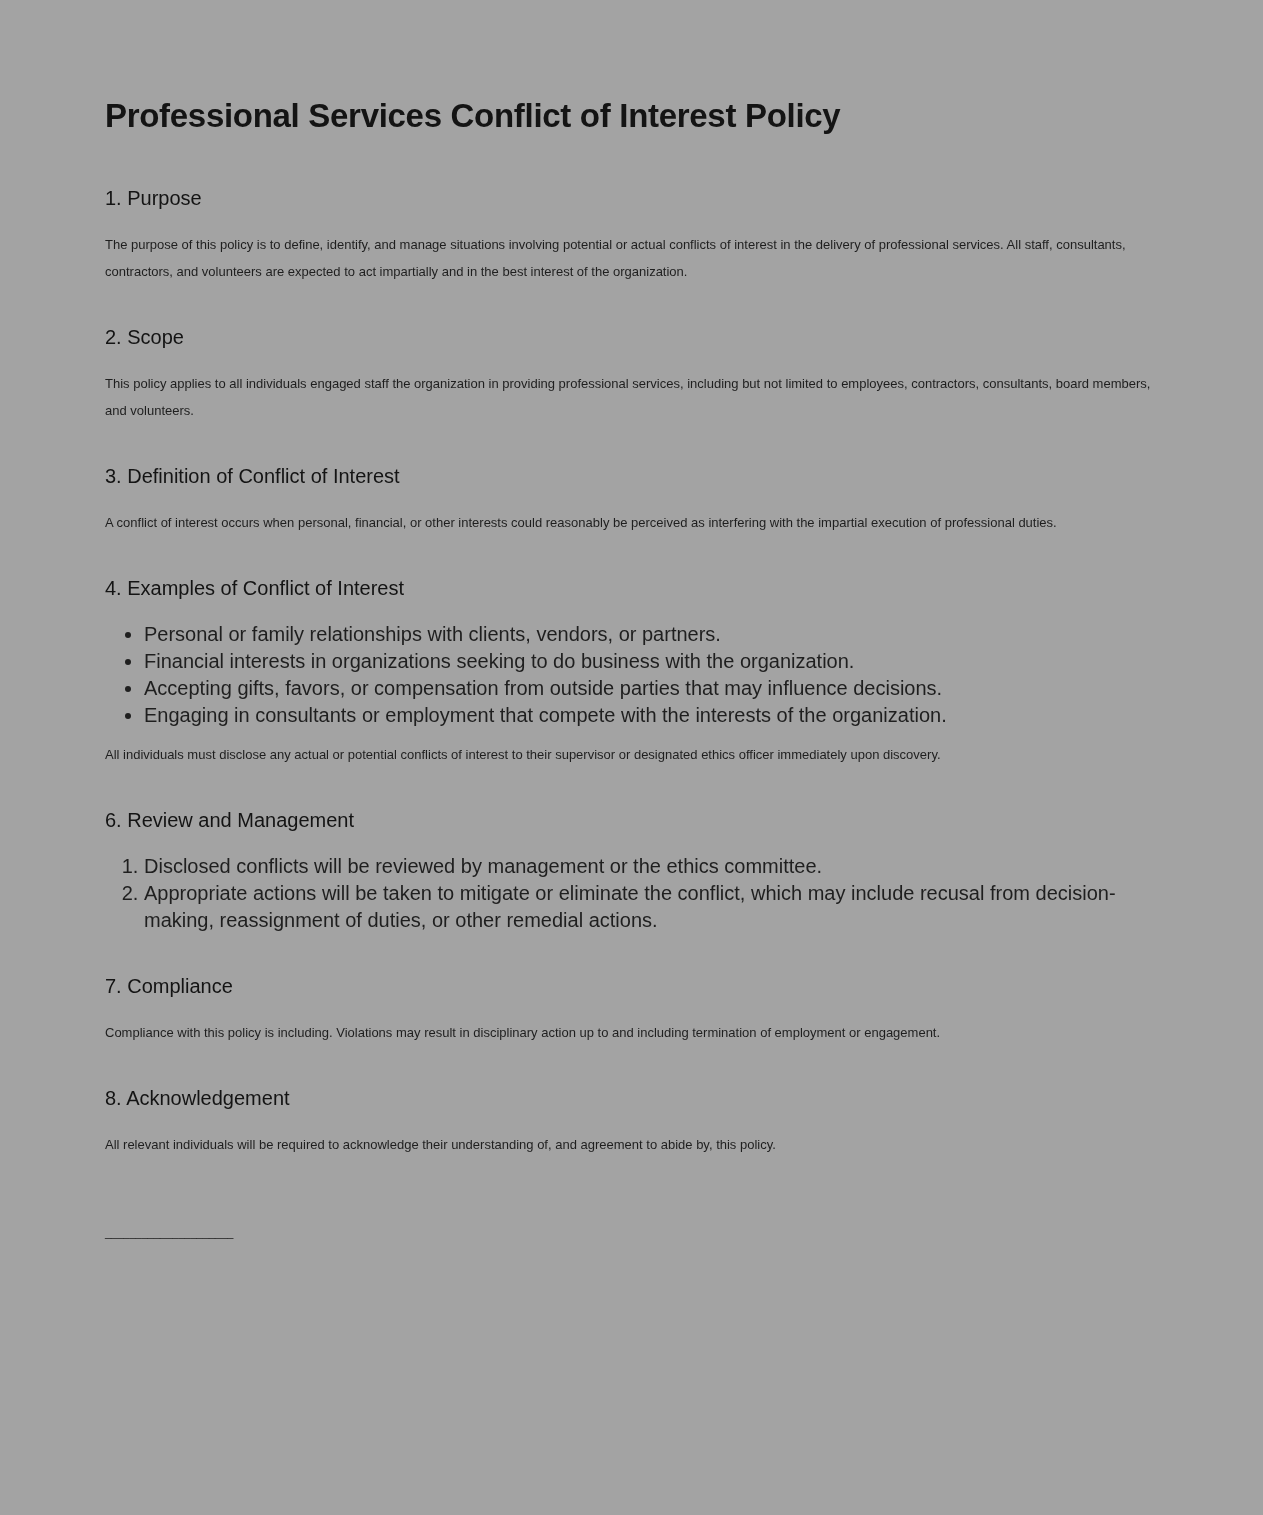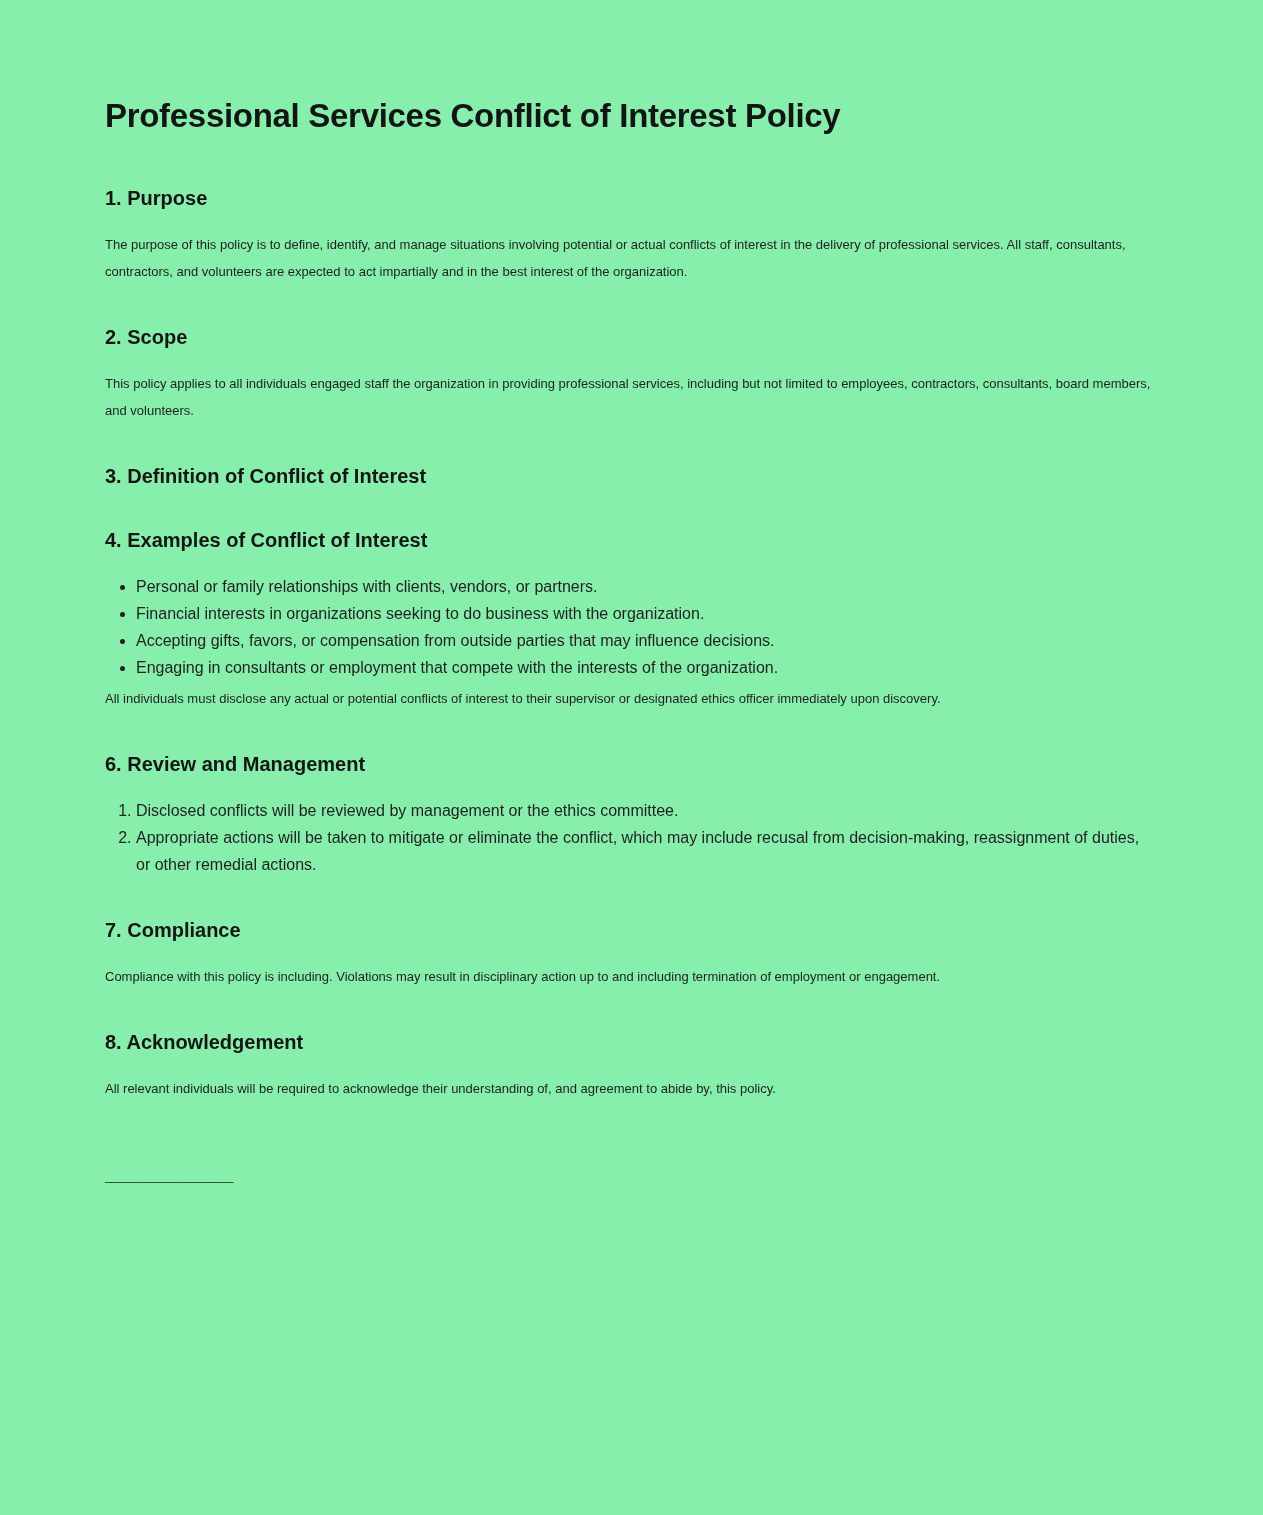--- a/index.html
+++ b/index.html
@@ -7,48 +7,48 @@
     padding: 0;
     background: #ffffff;
     color: #1f1f1f;
     font-family: "Liberation Sans", "DejaVu Sans", sans-serif;
   }
   .page {
     position: relative;
     width: 1263px;
     min-height: 1515px;
     box-sizing: border-box;
-    background: #86efac;
+    background: #a3a3a3;
     padding: 95px 106px 60px 105px;
   }
   h1.doc-title {
     font-size: 33px;
     line-height: 1.25;
     font-weight: 700;
     letter-spacing: -0.3px;
     margin: 0 0 50px 0;
     color: #141414;
   }
   h3.sec-heading {
     font-size: 20px;
     line-height: 1.2;
-    font-weight: 700;
+    font-weight: 400;
     margin: 40px 0 21px 0;
     color: #141414;
   }
   p.sec-body {
     font-size: 13px;
     line-height: 27px;
     margin: 0;
     max-width: 1052px;
   }
   ul.sec-bullets, ol.sec-numbered {
-    margin: 4px;
+    margin: 12px;
     padding: 0 0 0 27px;
-    font-size: 16px;
+    font-size: 20px;
     line-height: 27px;
     max-width: 1052px;
   }
   ul.sec-bullets li, ol.sec-numbered li {
     margin: 0;
     padding: 0;
   }
   ul.sec-bullets { list-style-type: disc; }
   ol.sec-numbered { list-style-type: decimal; }
   .signature-line {
@@ -74,20 +74,21 @@
   </section>
 
   <section class="doc-section">
     <h3 class="sec-heading">2. Scope</h3>
     <p class="sec-body">This policy applies to all individuals engaged staff the organization in providing professional services, including but not limited to employees, contractors, consultants, board members, and volunteers.</p>
 
   </section>
 
   <section class="doc-section">
     <h3 class="sec-heading">3. Definition of Conflict of Interest</h3>
+    <p class="sec-body">A conflict of interest occurs when personal, financial, or other interests could reasonably be perceived as interfering with the impartial execution of professional duties.</p>
 
   </section>
 
   <section class="doc-section">
     <h3 class="sec-heading">4. Examples of Conflict of Interest</h3>
 
     <ul class="sec-bullets">
           <li>Personal or family relationships with clients, vendors, or partners.</li>
           <li>Financial interests in organizations seeking to do business with the organization.</li>
           <li>Accepting gifts, favors, or compensation from outside parties that may influence decisions.</li>

